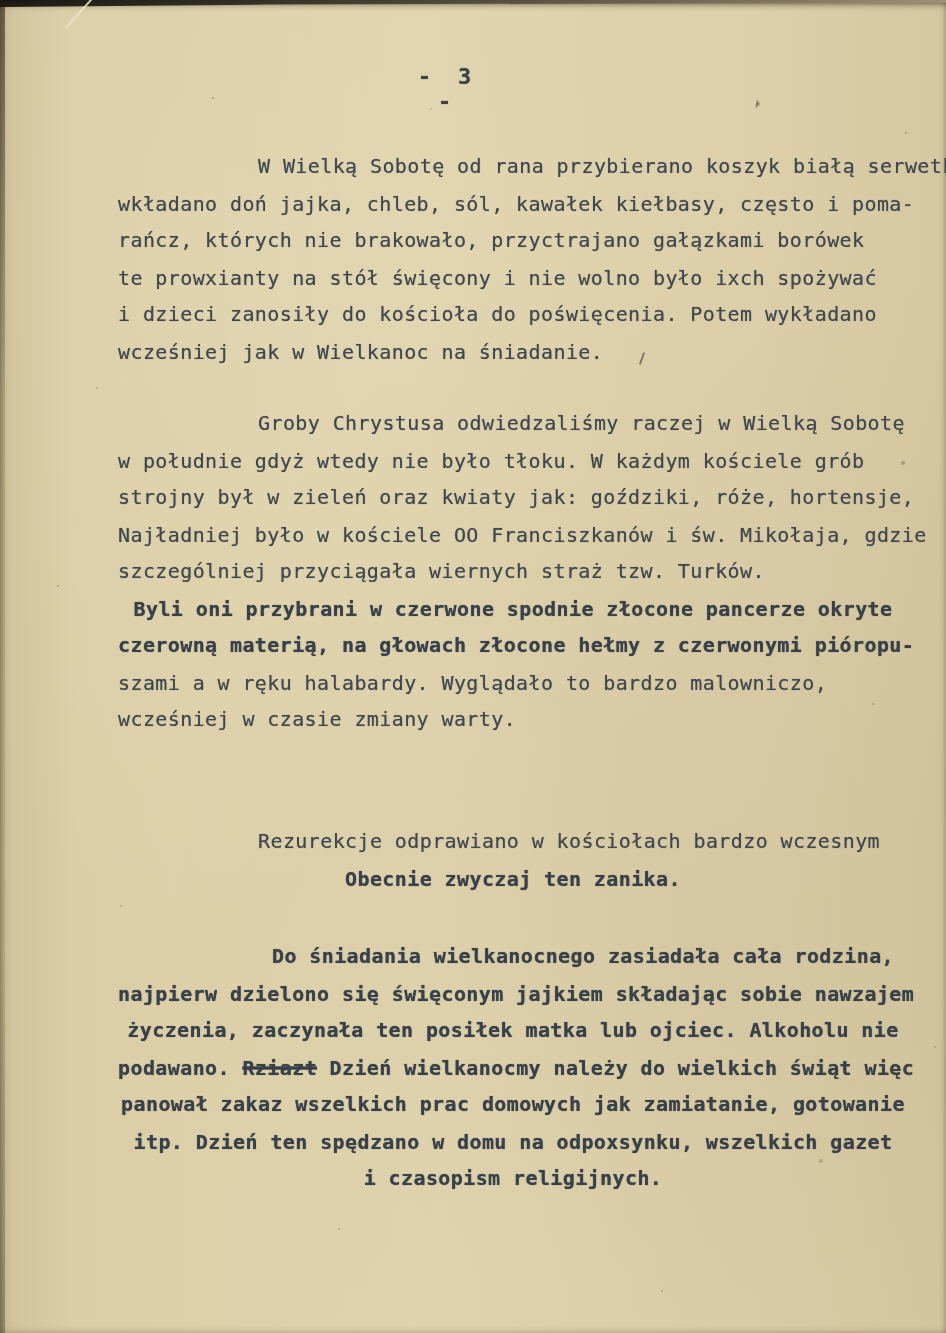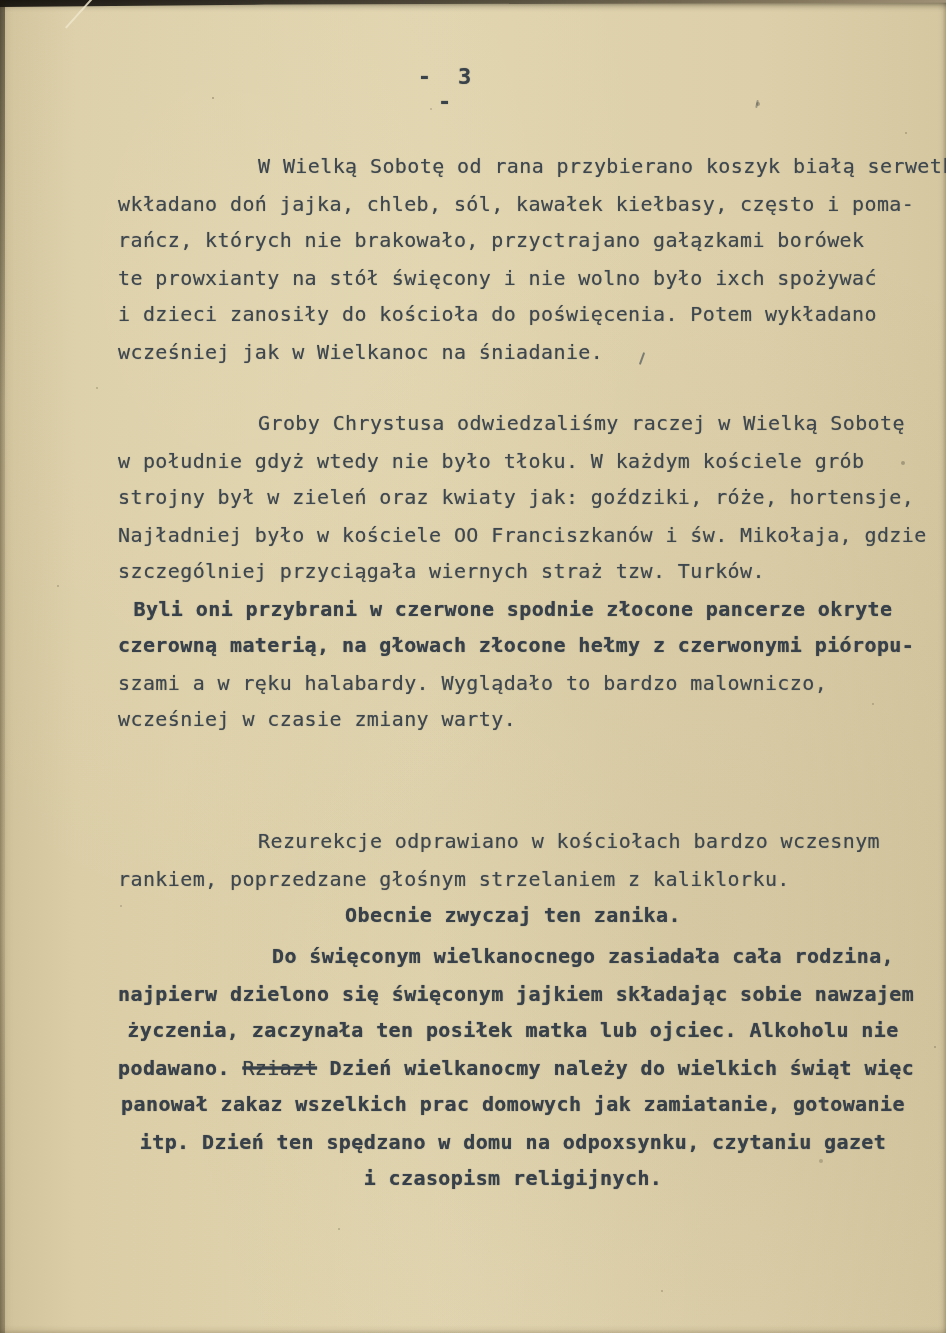--- a/index.html
+++ b/index.html
@@ -77,21 +77,21 @@
   }
   .para{position:absolute;left:0;width:100%;}
   .p-0{top:148px;}
   .p-1{top:405px;}
   .p-2{top:783px;margin-top:40px;}
   .p-3{top:938px;}
   .line{white-space:pre;}
   .line.indent{text-indent:140px;}
   .line.bold{font-weight:bold;color:#38414a;text-shadow:0 0 1px rgba(45,55,62,.75);text-align:center;}
   .line:nth-child(even){transform:translateY(0.5px);}
-  .strike{text-decoration:line-through;text-decoration-thickness:3px;font-weight:normal;}
+  .strike{text-decoration:line-through;text-decoration-thickness:3px;font-weight:bold;}
 </style>
 </head>
 <body>
 
 <div class="page">
   <div class="scan-edge-top"></div>
   <div class="scan-edge-left"></div>
   <div class="corner-scratch"></div>
   <div class="speckles"></div>
   <div class="stray-mark-1"></div>
@@ -114,26 +114,25 @@
         <div class="line"><span>strojny był w zieleń oraz kwiaty jak: goździki, róże, hortensje,</span></div>
         <div class="line"><span>Najładniej było w kościele OO Franciszkanów i św. Mikołaja, gdzie</span></div>
         <div class="line"><span>szczególniej przyciągała wiernych straż tzw. Turków.</span></div>
         <div class="line bold"><span>Byli oni przybrani w czerwone spodnie złocone pancerze okryte</span></div>
         <div class="line bold"><span>czerowną materią, na głowach złocone hełmy z czerwonymi pióropu-</span></div>
         <div class="line"><span>szami a w ręku halabardy. Wyglądało to bardzo malowniczo,</span></div>
         <div class="line"><span>wcześniej w czasie zmiany warty.</span></div>
       </div>
       <div class="para p-2">
         <div class="line indent"><span>Rezurekcje odprawiano w kościołach bardzo wczesnym</span></div>
-        <div class="line"><span>rankiem, poprzedzane głośnym strzelaniem z kaliklorku.</span></div>
         <div class="line bold"><span>Obecnie zwyczaj ten zanika.</span></div>
       </div>
       <div class="para p-3">
-        <div class="line indent bold"><span>Do święconym wielkanocnego zasiadała cała rodzina,</span></div>
+        <div class="line indent bold"><span>Do śniadania wielkanocnego zasiadała cała rodzina,</span></div>
         <div class="line bold"><span>najpierw dzielono się święconym jajkiem składając sobie nawzajem</span></div>
         <div class="line bold"><span>życzenia, zaczynała ten posiłek matka lub ojciec. Alkoholu nie</span></div>
         <div class="line bold"><span>podawano. </span><span class="strike">Rziazt</span><span> Dzień wielkanocmy należy do wielkich świąt więc</span></div>
         <div class="line bold"><span>panował zakaz wszelkich prac domowych jak zamiatanie, gotowanie</span></div>
-        <div class="line bold"><span>itp. Dzień ten spędzano w domu na odpoxsynku, czytaniu gazet</span></div>
+        <div class="line bold"><span>itp. Dzień ten spędzano w domu na odpoxsynku, wszelkich gazet</span></div>
         <div class="line bold"><span>i czasopism religijnych.</span></div>
       </div>
     </div>
 </div>
 
 </body></html>

